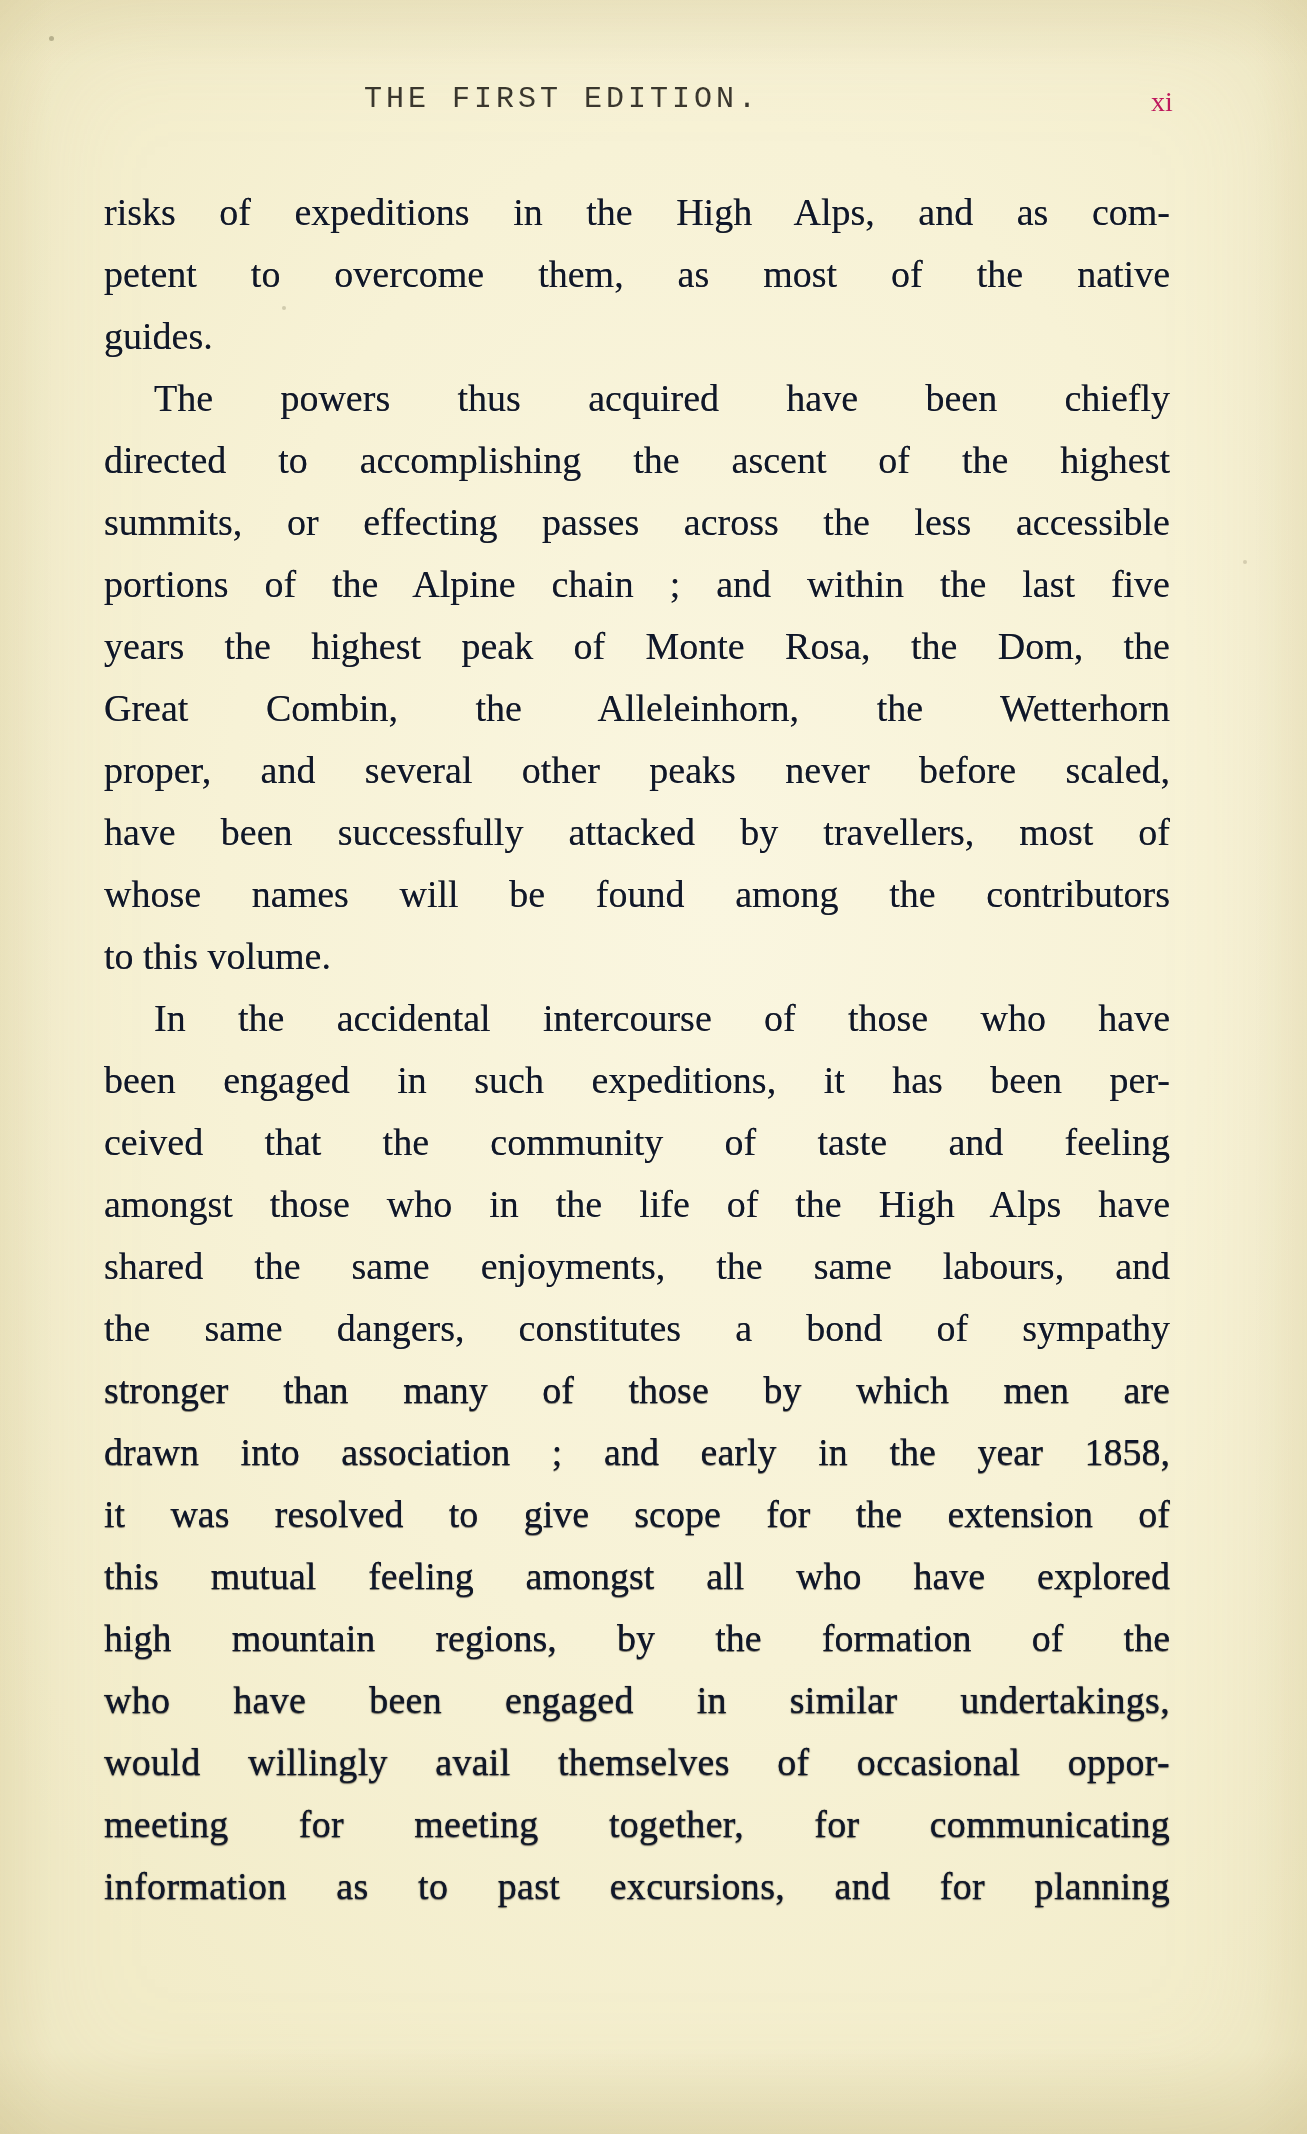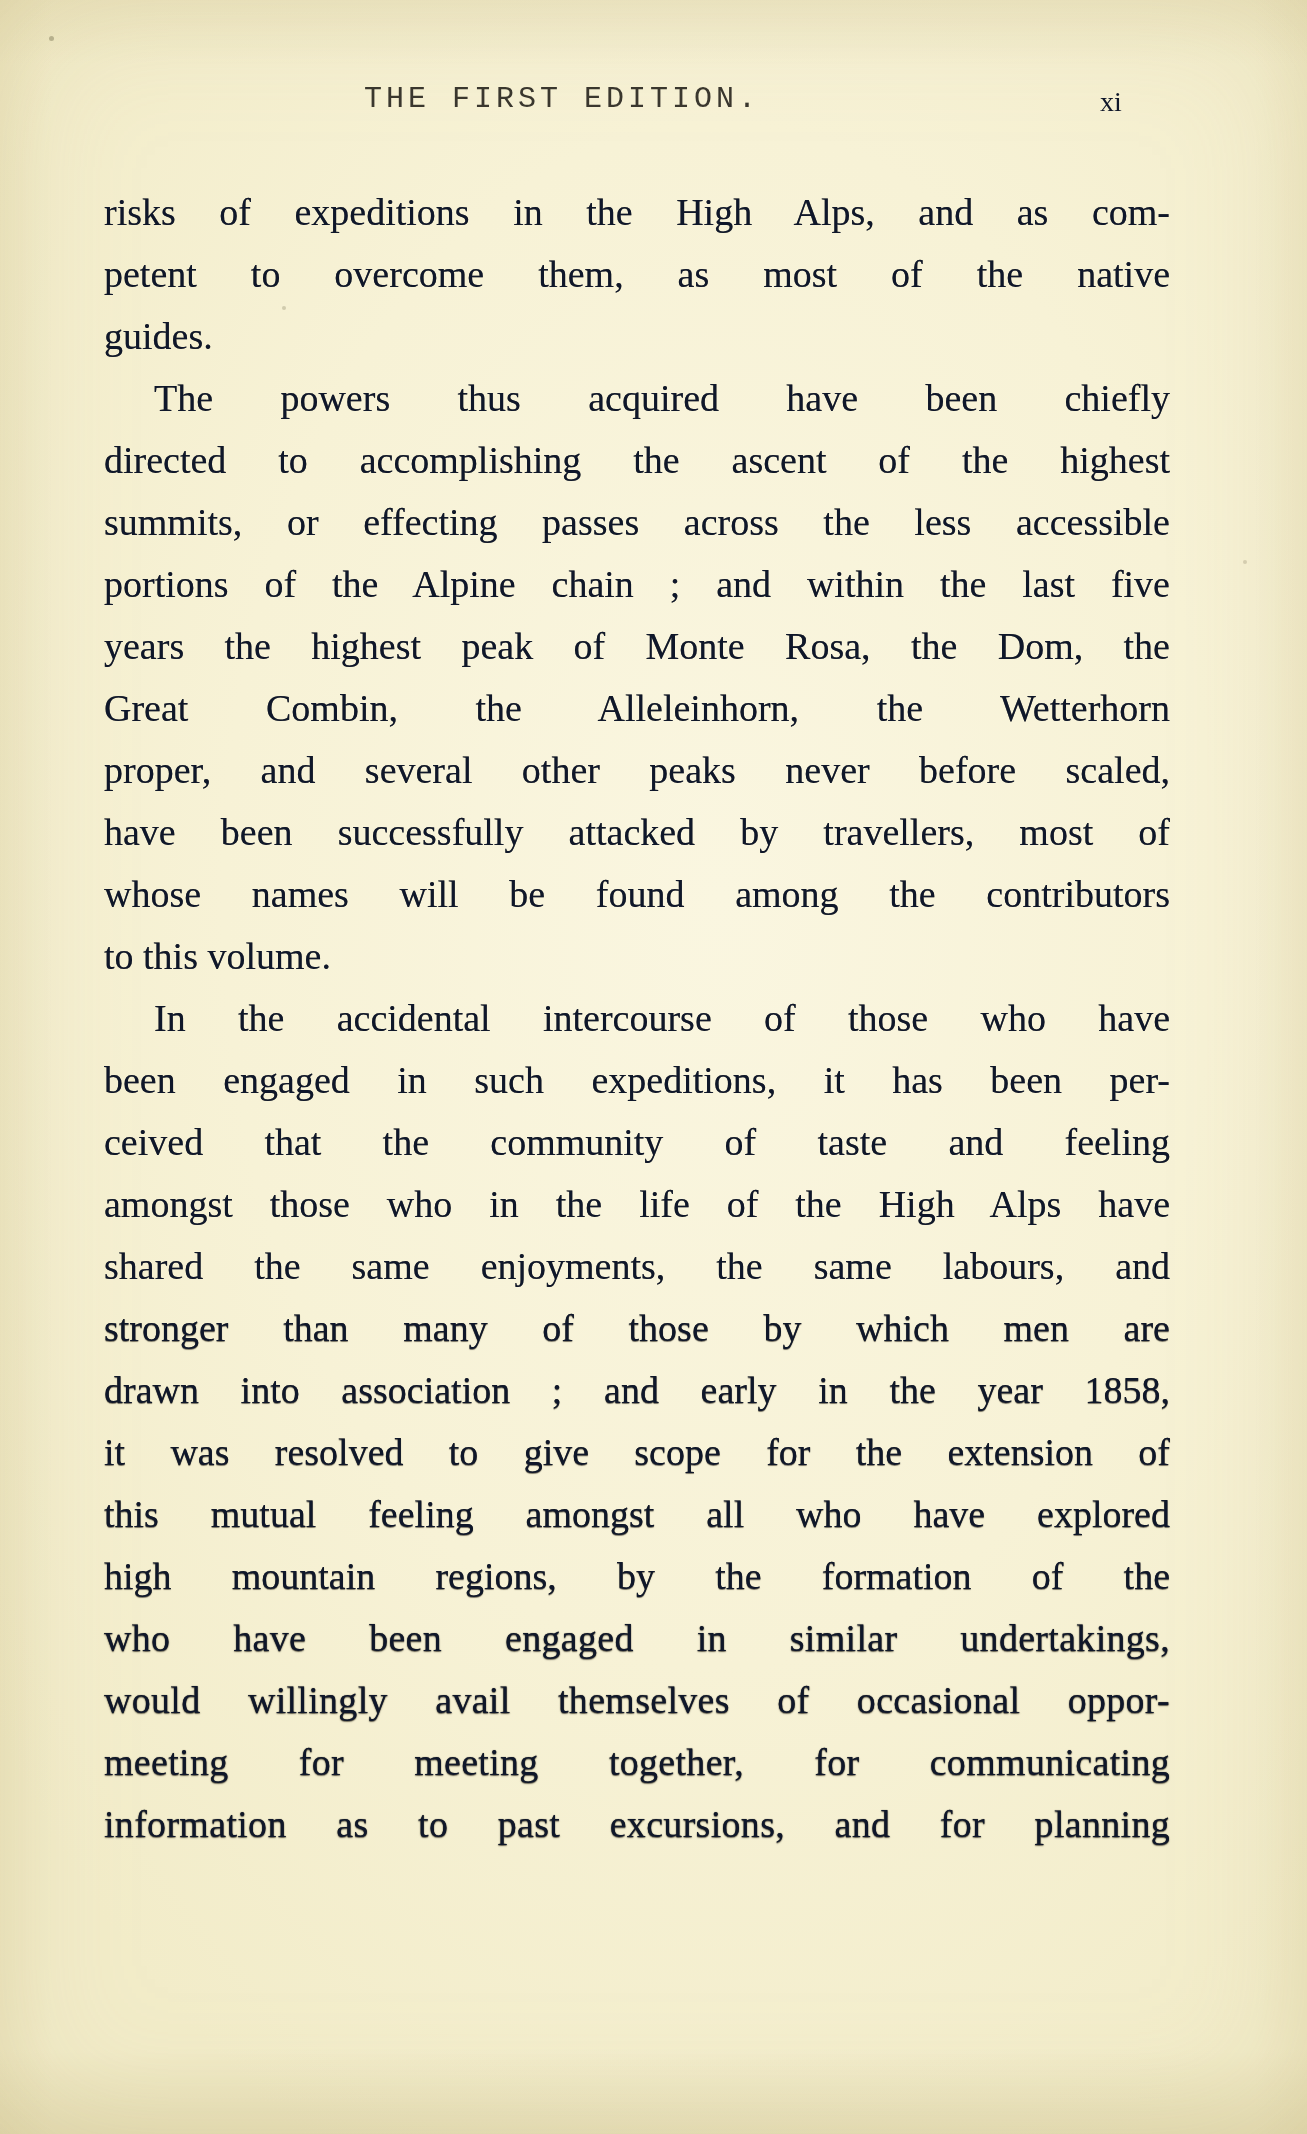--- a/index.html
+++ b/index.html
@@ -19,22 +19,22 @@
   }
   .running-head {
     position: absolute;
     top: 82px; left: 562px;
     transform: translateX(-50%);
     font-size: 30px; letter-spacing: 4px;
     color: #3a372e; white-space: nowrap; font-family: Liberation Mono, monospace;
   }
   .page-number {
     position: absolute;
-    top: 86px; left: 1100px;
-    font-size: 28px; color: #0f172a;
+    top: 86px; left: 1151px;
+    font-size: 28px; color: #be185d;
   }
   .text-block {
     position: absolute;
     top: 181px; left: 104px;
     width: 1066px;
     color: #0f172a;
   }
   .paragraph { margin: 0; padding: 0; }
   .line {
     font-size: 38px;
@@ -89,20 +89,21 @@
       <div class="line">have been successfully attacked by travellers, most of</div>
       <div class="line">whose names will be found among the contributors</div>
       <div class="line no-justify">to this volume.</div>
     </div>
     <div class="paragraph">
       <div class="line indent">In the accidental intercourse of those who have</div>
       <div class="line">been engaged in such expeditions, it has been per-</div>
       <div class="line">ceived that the community of taste and feeling</div>
       <div class="line">amongst those who in the life of the High Alps have</div>
       <div class="line">shared the same enjoyments, the same labours, and</div>
+      <div class="line">the same dangers, constitutes a bond of sympathy</div>
       <div class="line smudged-light">stronger than many of those by which men are</div>
       <div class="line smudged-light">drawn into association ; and early in the year 1858,</div>
       <div class="line smudged-light">it was resolved to give scope for the extension of</div>
       <div class="line smudged-light">this mutual feeling amongst all who have explored</div>
       <div class="line smudged-light">high mountain regions, by the formation of the</div>
       <div class="line smudged-heavy">who have been engaged in similar undertakings,</div>
       <div class="line smudged-heavy">would willingly avail themselves of occasional oppor-</div>
       <div class="line smudged-heavy">meeting for meeting together, for communicating</div>
       <div class="line smudged-heavy">information as to past excursions, and for planning</div>
     </div>

